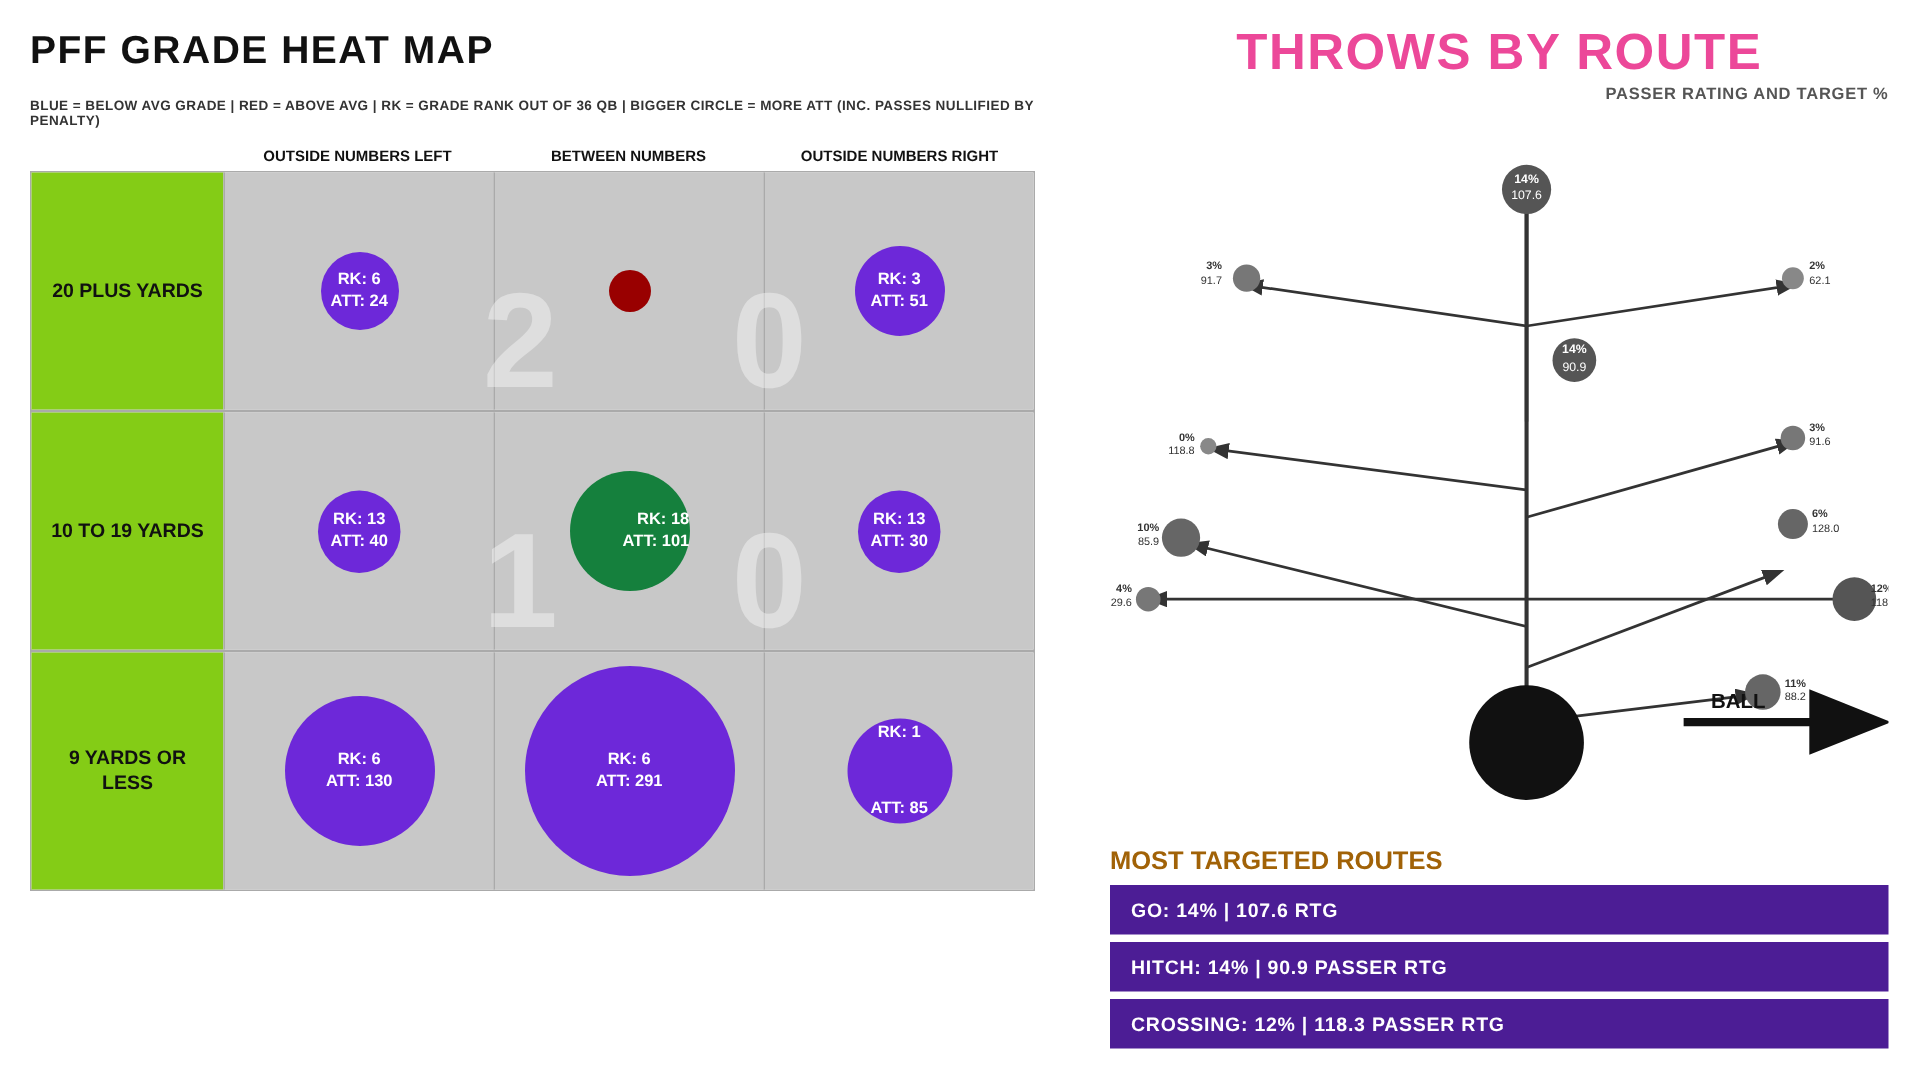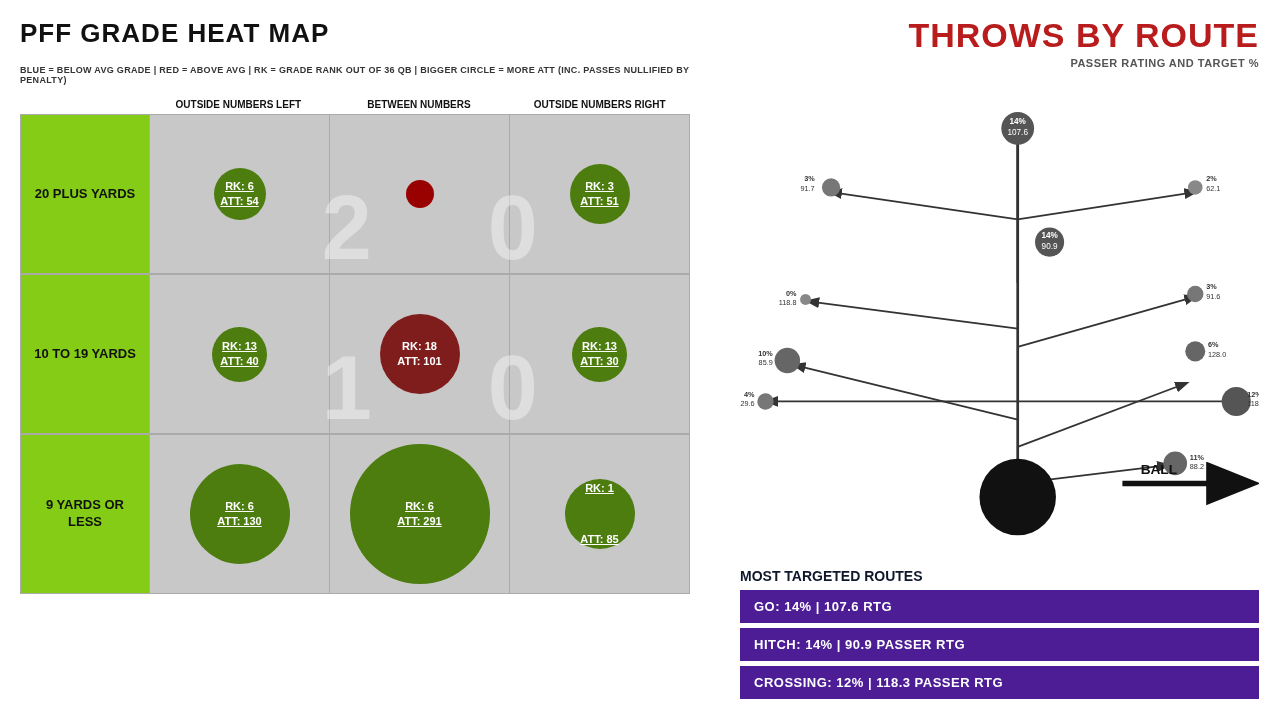--- a/index.html
+++ b/index.html
@@ -112,39 +112,39 @@
       font-weight: 900;
       text-align: center;
       position: relative;
       z-index: 2;
     }
     .circle-label span {
       font-size: 11px;
       line-height: 1.4;
     }
 
-    .circle-red { background: #4d7c0f; text-decoration: underline; }
-    .circle-pink { background: #7f1d1d; }
+    .circle-red { background: #6d28d9; }
+    .circle-pink { background: #15803d; align-items: flex-end; }
     .circle-dark-red { background: #990000; }
 
     
     .right-panel {
       flex: 1;
       padding: 16px 20px 16px 30px;
       display: flex;
       flex-direction: column;
     }
 
     .throws-title {
-      text-align: right;
+      text-align: center;
       font-size: 34px;
       font-weight: 900;
       text-transform: uppercase;
       letter-spacing: 1px;
-      color: #b91c1c;
+      color: #ec4899;
       margin-bottom: 2px;
     }
     .throws-subtitle {
       text-align: right;
       font-size: 11px;
       font-weight: bold;
       color: #555;
       text-transform: uppercase;
       letter-spacing: 0.5px;
       margin-bottom: 10px;
@@ -155,24 +155,24 @@
       flex: 1;
       position: relative;
       min-height: 0;
     }
 
     
     .routes-section {
       margin-top: 8px;
     }
     .routes-title {
-      font-size: 14px;
-      font-weight: 900;
-      text-transform: uppercase;
-      color: #0f172a;
+      font-size: 17px;
+      font-weight: 900;
+      text-transform: uppercase;
+      color: #a16207;
       margin-bottom: 6px;
     }
     .route-bar {
       background: #4c1d95;
       color: #fff;
       font-size: 13px;
       font-weight: 900;
       text-transform: uppercase;
       padding: 9px 14px;
       margin-bottom: 5px;
@@ -200,21 +200,21 @@
       <div class="col-header">OUTSIDE NUMBERS RIGHT</div>
     </div>
 
     <div class="grid-rows" id="grid-rows-container">
     <div class="grid-row">
           <div class="row-label">20 PLUS YARDS</div>
           <div class="grid-cells" style="position: relative;">
             <div class="cell">
               <div class="circle-label circle-red" style="width: 52px; height: 52px;">
                 <span>RK: 6</span>
-                <span>ATT: 54</span>
+                <span>ATT: 24</span>
               </div>
             </div>
             <div class="cell">
               <div class="circle-label circle-dark-red" style="width: 28px; height: 28px;"></div>
             </div>
             <div class="cell">
               <div class="circle-label circle-red" style="width: 60px; height: 60px;">
                 <span>RK: 3</span>
                 <span>ATT: 51</span>
               </div>

